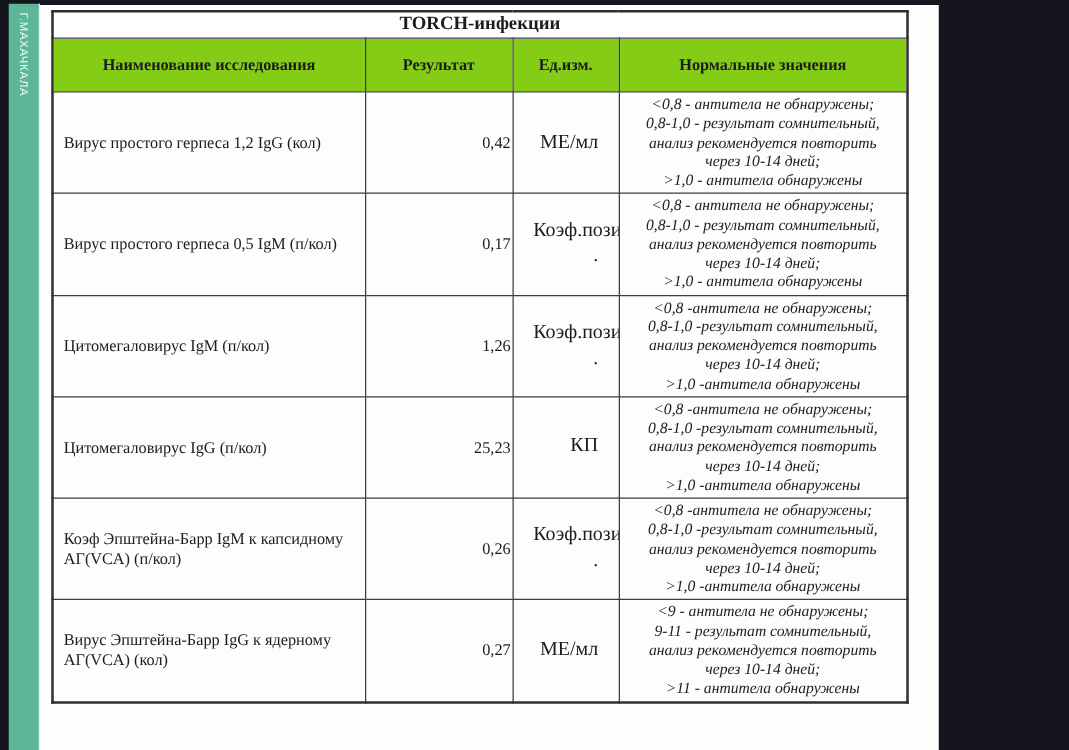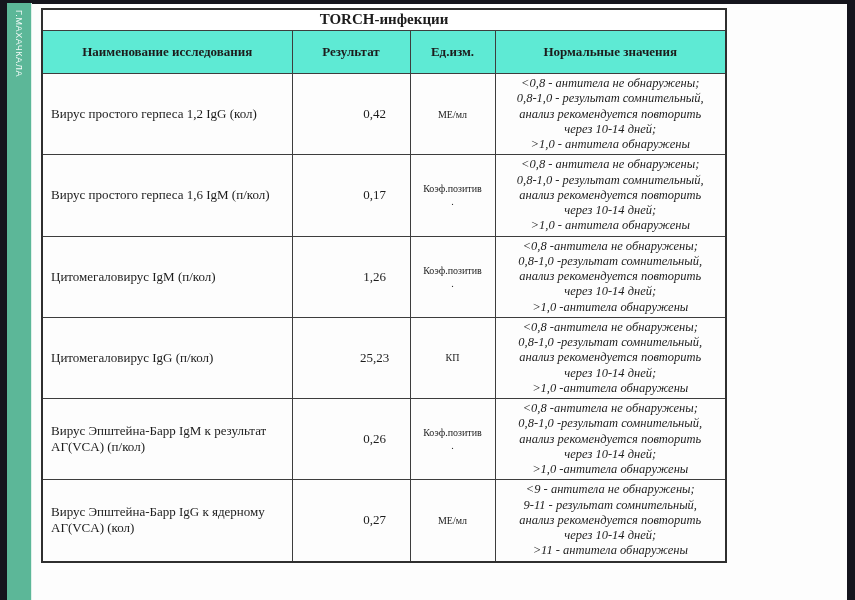--- a/index.html
+++ b/index.html
@@ -13,49 +13,49 @@
     position:absolute;left:7px;top:3px;width:24px;height:597px;
     background:#5cb798;border-right:1px solid #dff0e9;
   }
   .city-label{
     position:absolute;top:7px;left:50%;transform:translateX(-50%);
     writing-mode:vertical-rl;
     font-family:"Liberation Sans","DejaVu Sans",sans-serif;
     font-size:9px;letter-spacing:0.6px;color:#f4fbf8;white-space:nowrap;
   }
   .page{
-    position:absolute;left:32px;top:4px;width:815px;height:596px;
+    position:absolute;left:32px;top:4px;width:719px;height:596px;
     background:#fdfdfd;
   }
   table.report{
     position:absolute;left:9px;top:4px;width:684px;
     border-collapse:collapse;table-layout:fixed;
     border:2px solid #2f2f2f;
   }
   table.report td, table.report th{
     border:1px solid #3d3d3d;
     overflow:hidden;
   }
   td.title-cell{
     height:19px;text-align:center;font-weight:bold;font-size:15px;
     background:#ffffff;padding:0 0 1px 0;
   }
   tr.colhead th{
-    height:38px;background:#5eead4;font-weight:bold;font-size:13px;
+    height:38px;background:#84cc16;font-weight:bold;font-size:13px;
     text-align:center;padding:2px 4px;
   }
   td.name{
     text-align:left;padding:2px 6px 2px 8px;font-size:13px;line-height:1.25;margin-top:45px;
   }
   td.result{
-    text-align:center;font-size:13px;padding-left:48px;
+    text-align:right;font-size:13px;padding-left:48px;
   }
   td.unit{
-    text-align:center;font-size:10px;white-space:pre-line;line-height:1.3;
-    padding:2px 4px;
+    text-align:right;font-size:16px;white-space:pre-line;line-height:1.3;
+    padding:2px 16px;
   }
   td.normal{
     text-align:center;font-size:12.5px;white-space:pre-line;line-height:1.22;
     padding:2px 5px;
     font-style:italic;
   }
   tr.em td.name, tr.em td.result{font-weight:normal;}
 </style>
 </head>
 <body>
@@ -88,21 +88,21 @@
           <td class="name">Вирус простого герпеса 1,2 IgG (кол)</td>
           <td class="result">0,42</td>
           <td class="unit">МЕ/мл</td>
           <td class="normal">&lt;0,8 - антитела не обнаружены;
 0,8-1,0 - результат сомнительный,
 анализ рекомендуется повторить
 через 10-14 дней;
 &gt;1,0 - антитела обнаружены</td>
         </tr>
         <tr style="height: 77px;">
-          <td class="name">Вирус простого герпеса 1,6 IgM (п/кол)</td>
+          <td class="name">Вирус простого герпеса 0,5 IgM (п/кол)</td>
           <td class="result">0,17</td>
           <td class="unit">Коэф.позитив
 .</td>
           <td class="normal">&lt;0,8 - антитела не обнаружены;
 0,8-1,0 - результат сомнительный,
 анализ рекомендуется повторить
 через 10-14 дней;
 &gt;1,0 - антитела обнаружены</td>
         </tr>
         <tr class="em" style="height: 77px;">
@@ -120,21 +120,21 @@
           <td class="name">Цитомегаловирус IgG (п/кол)</td>
           <td class="result">25,23</td>
           <td class="unit">КП</td>
           <td class="normal">&lt;0,8 -антитела не обнаружены;
 0,8-1,0 -результат сомнительный,
 анализ рекомендуется повторить
 через 10-14 дней;
 &gt;1,0 -антитела обнаружены</td>
         </tr>
         <tr style="height: 77px;">
-          <td class="name">Вирус Эпштейна-Барр IgM к результат АГ(VCA) (п/кол)</td>
+          <td class="name">Коэф Эпштейна-Барр IgM к капсидному АГ(VCA) (п/кол)</td>
           <td class="result">0,26</td>
           <td class="unit">Коэф.позитив
 .</td>
           <td class="normal">&lt;0,8 -антитела не обнаружены;
 0,8-1,0 -результат сомнительный,
 анализ рекомендуется повторить
 через 10-14 дней;
 &gt;1,0 -антитела обнаружены</td>
         </tr>
         <tr style="height: 79px;">

